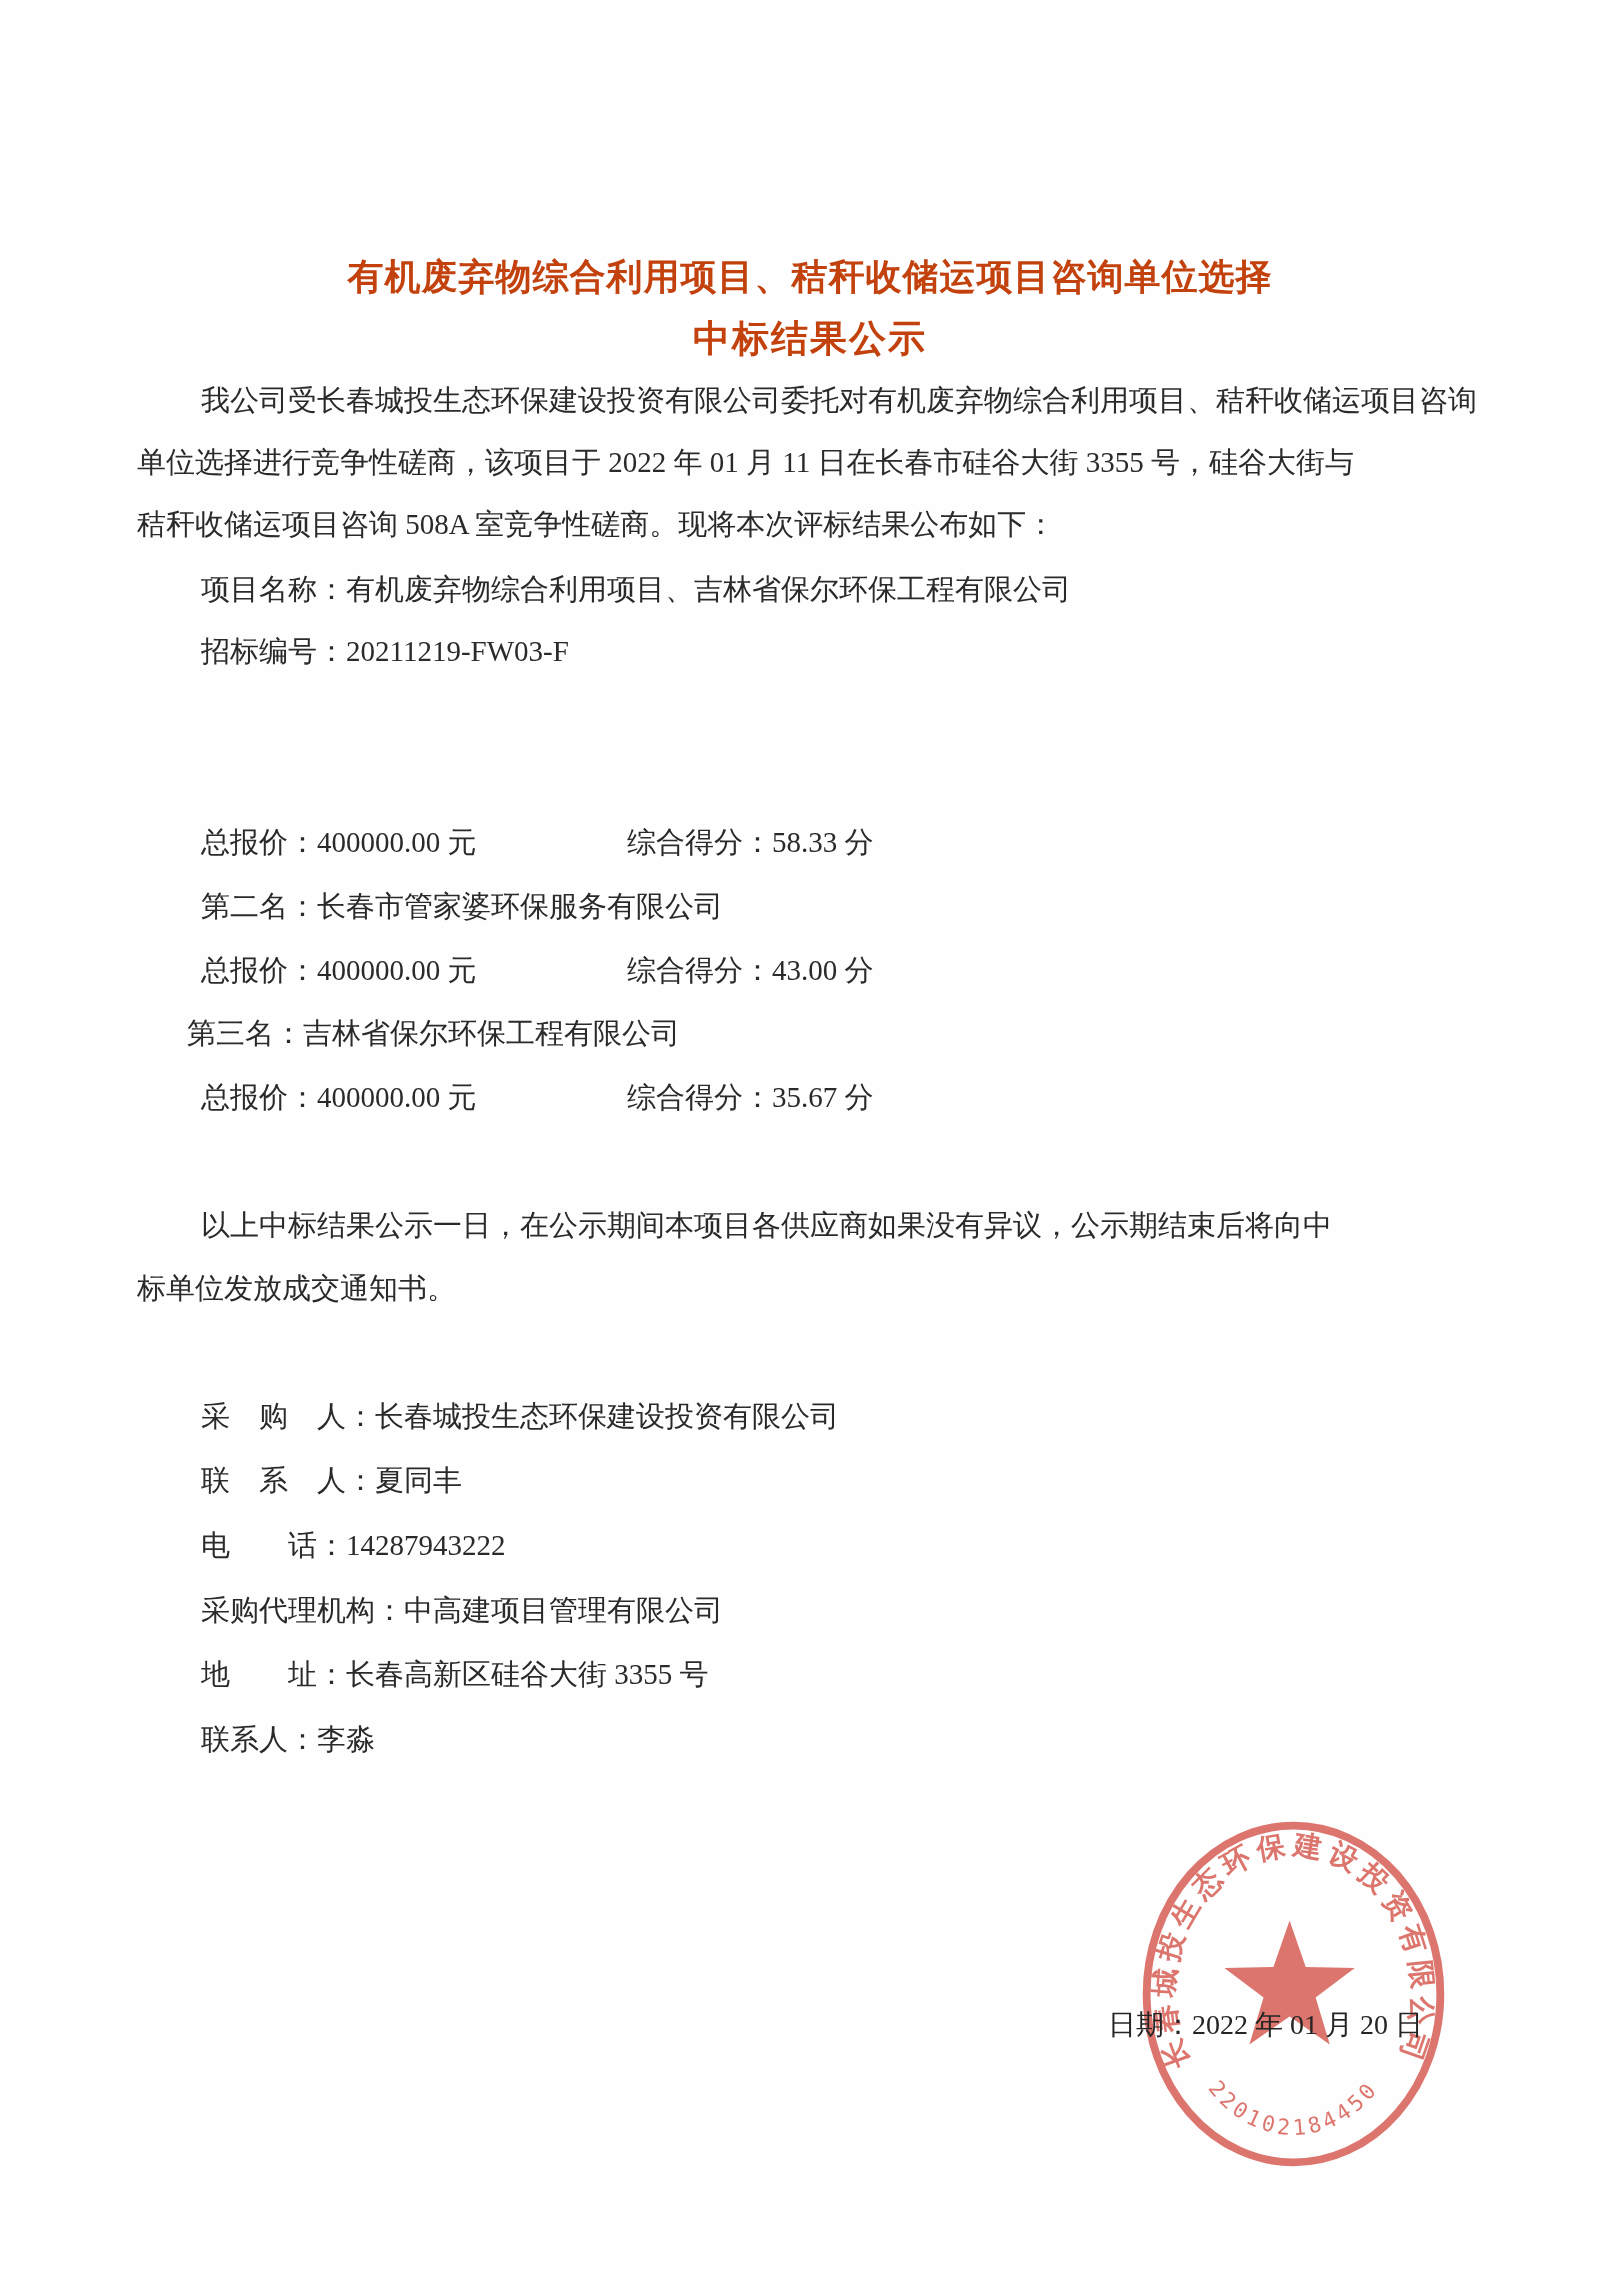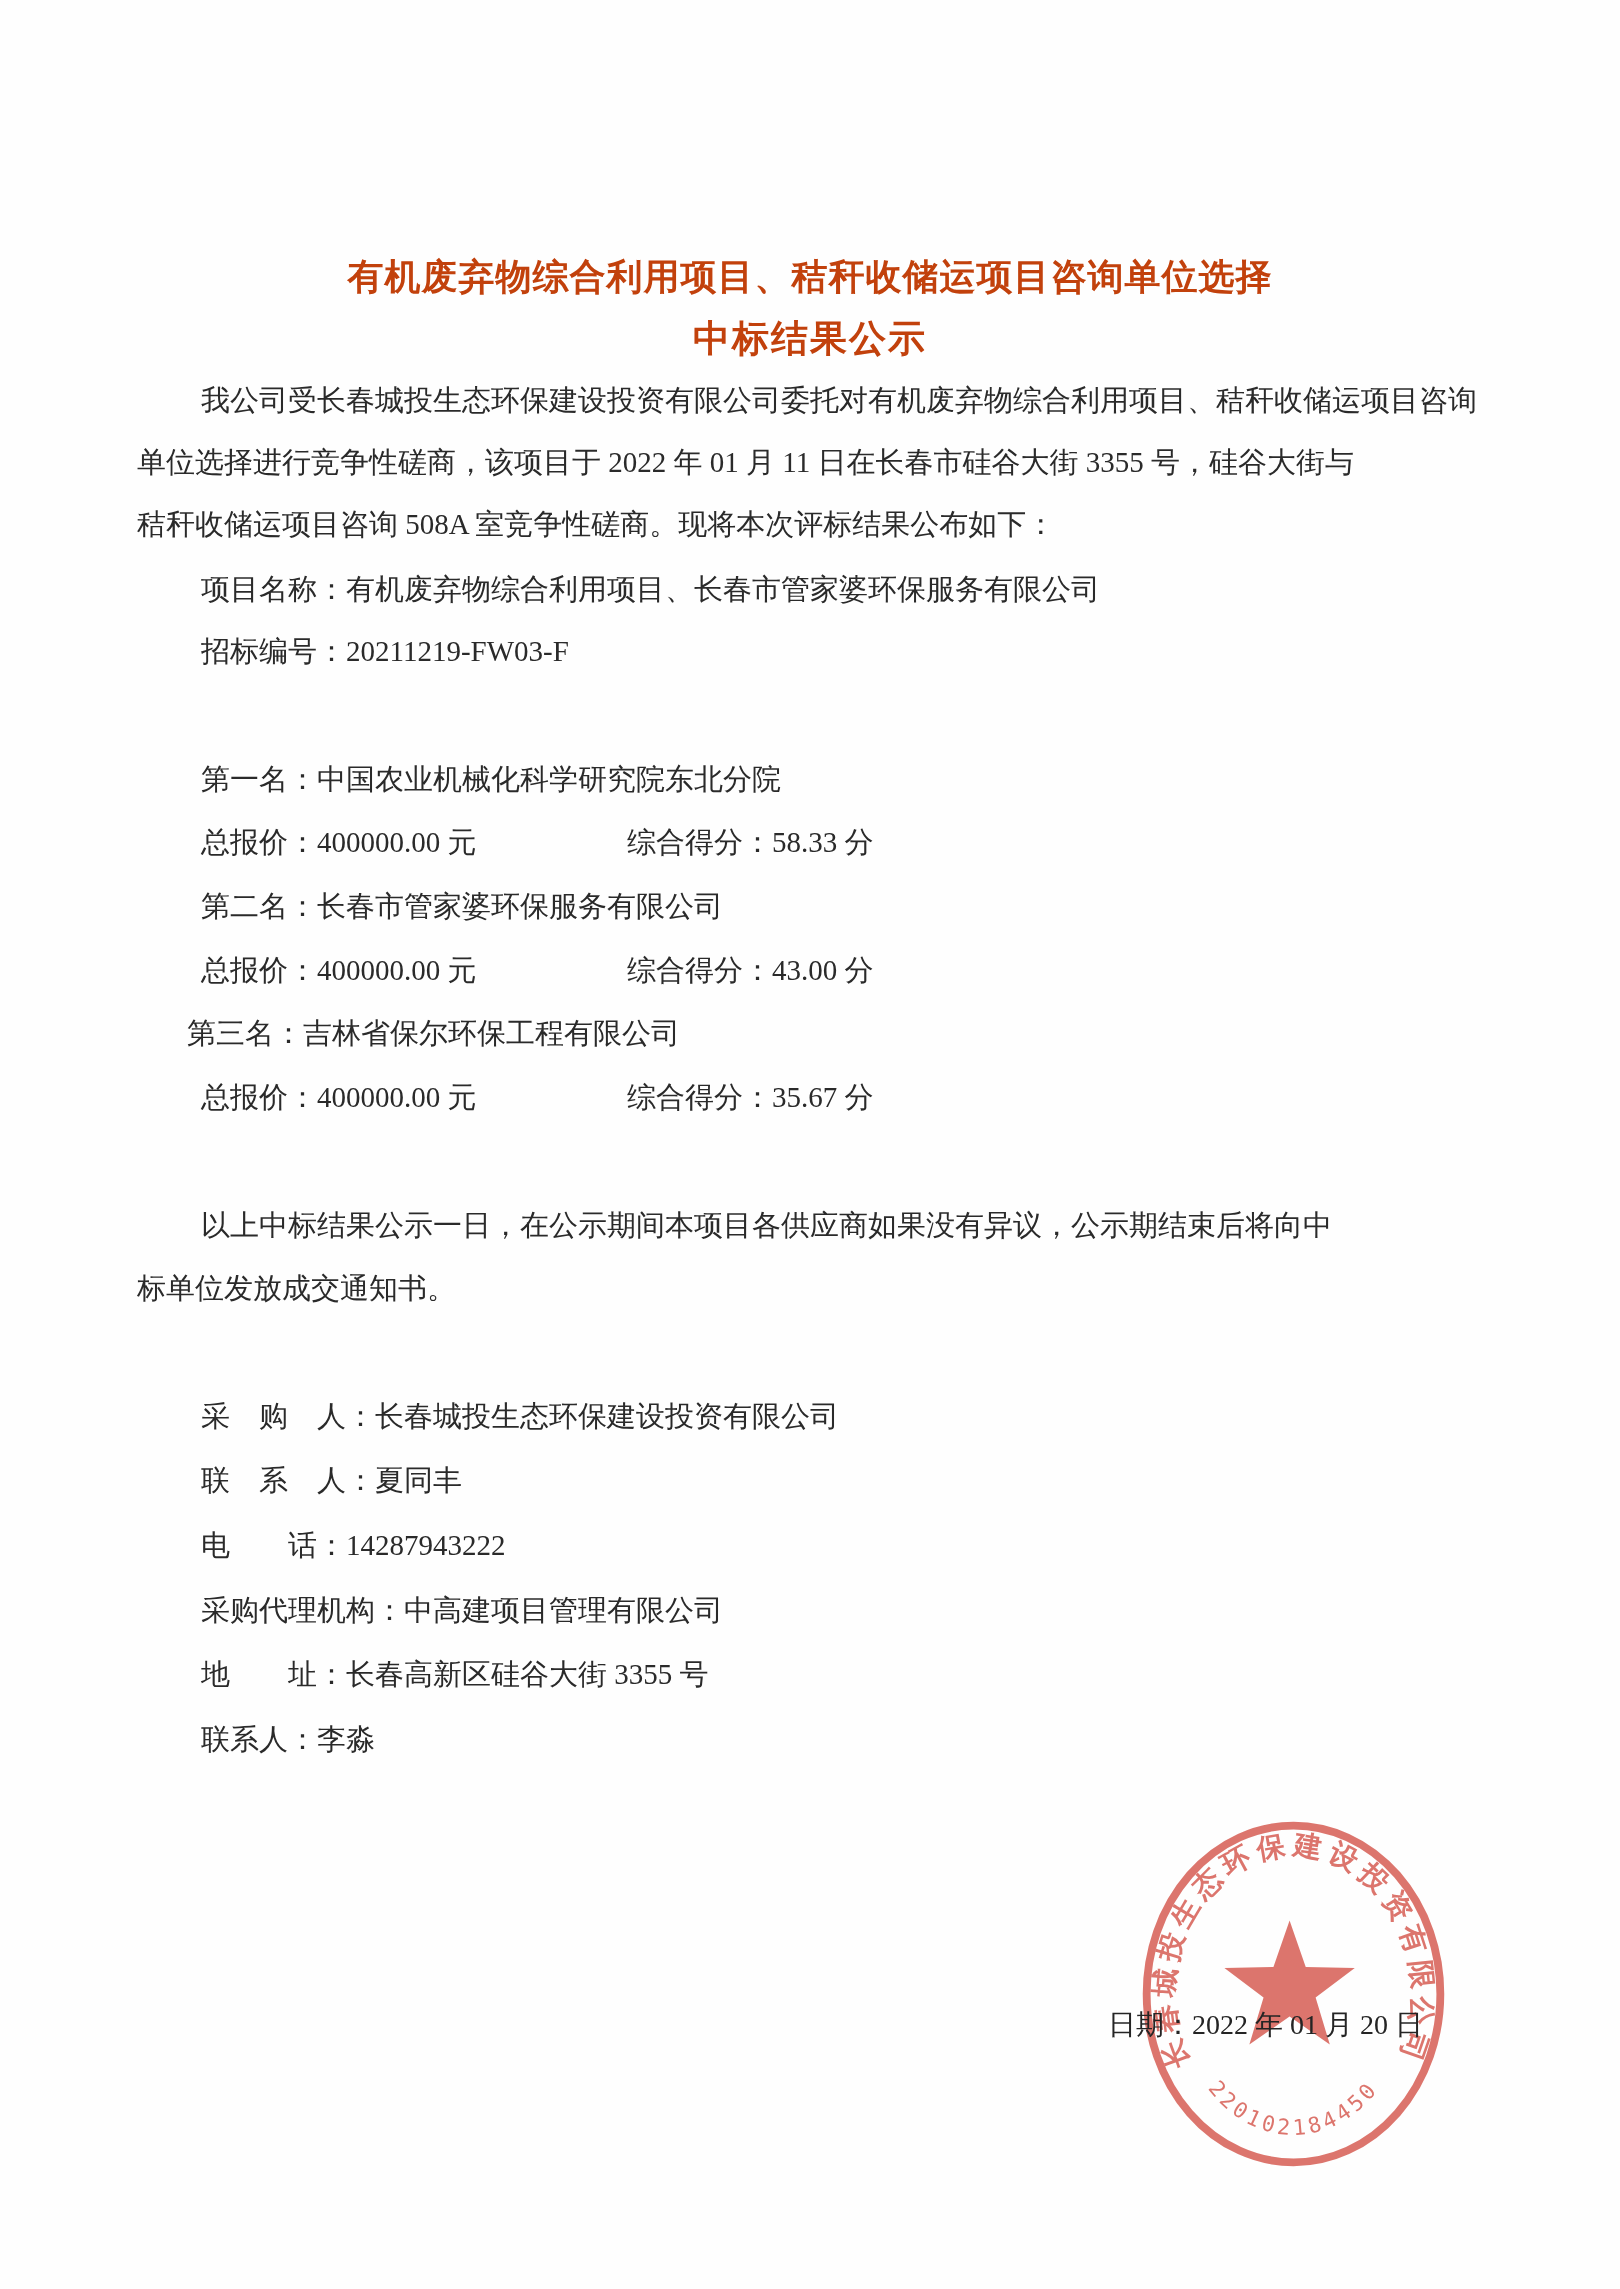--- a/index.html
+++ b/index.html
@@ -51,24 +51,23 @@
 
 <div class="page">
 
   <div class="ln title-ln t1">有机废弃物综合利用项目、秸秆收储运项目咨询单位选择</div>
   <div class="ln title-ln t2">中标结果公示</div>
 
   <div class="ln" style="left:201px; top:384px;">我公司受长春城投生态环保建设投资有限公司委托对有机废弃物综合利用项目、秸秆收储运项目咨询</div>
   <div class="ln" style="left:137px; top:446px;">单位选择进行竞争性磋商，该项目于 2022 年 01 月 11 日在长春市硅谷大街 3355 号，硅谷大街与</div>
   <div class="ln" style="left:137px; top:508px;">秸秆收储运项目咨询 508A 室竞争性磋商。现将本次评标结果公布如下：</div>
 
-  <div class="ln" style="left:201px; top:573px;">项目名称：有机废弃物综合利用项目、长春市管家婆环保服务有限公司</div>
+  <div class="ln" style="left:201px; top:573px;">项目名称：有机废弃物综合利用项目、吉林省保尔环保工程有限公司</div>
   <div class="ln" style="left:201px; top:635px;">招标编号：20211219-FW03-F</div>
 
-  <div class="ln" style="left:201px; top:763px;">第一名：中国农业机械化科学研究院东北分院</div>
   <div class="ln" style="left:201px; top:826px;">总报价：400000.00 元</div>
   <div class="ln" style="left:627px; top:826px;">综合得分：58.33 分</div>
 
   <div class="ln" style="left:201px; top:890px;">第二名：长春市管家婆环保服务有限公司</div>
   <div class="ln" style="left:201px; top:954px;">总报价：400000.00 元</div>
   <div class="ln" style="left:627px; top:954px;">综合得分：43.00 分</div>
 
   <div class="ln" style="left:187px; top:1017px;">第三名：吉林省保尔环保工程有限公司</div>
   <div class="ln" style="left:201px; top:1081px;">总报价：400000.00 元</div>
   <div class="ln" style="left:627px; top:1081px;">综合得分：35.67 分</div>

